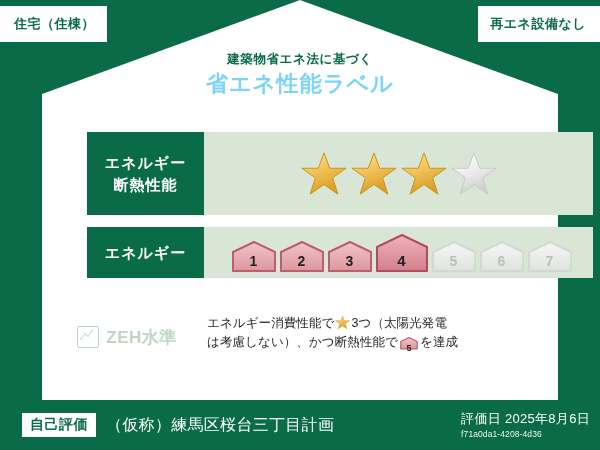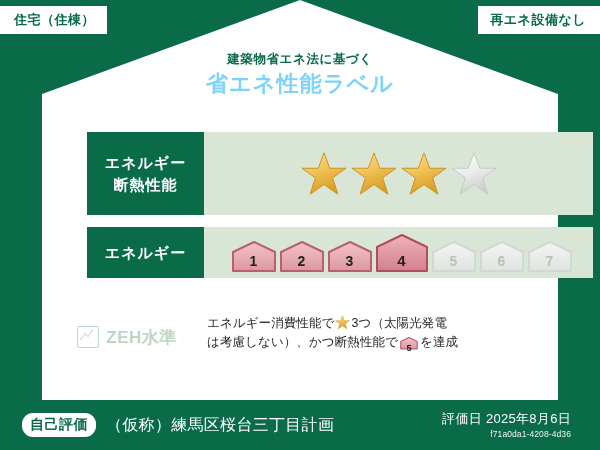--- a/index.html
+++ b/index.html
@@ -23,21 +23,21 @@
   
   .top-tag{
     position:absolute;
     top:6px;
     background:#ffffff;
     color:#0a6b48;
     font-weight:bold;
     font-size:13px;
     letter-spacing:.5px;
     display:flex;align-items:center;justify-content:center;
-    height:28px;
+    height:36px;
     z-index:6;
   }
   #tag-left{ left:0; padding:0 12px 0 14px; }
   #tag-right{ right:0; padding:0 14px 0 12px; }
 
   
   #title-block{
     position:absolute; left:0; right:0; top:52px; text-align:center; z-index:5;
   }
   #title-sub{
@@ -121,25 +121,25 @@
 
   
   #footer{
     position:absolute;left:0;right:0;bottom:0;height:50px;
     background:#0a6b48;z-index:7;
     display:flex;align-items:center;
   }
   #footer-left{display:flex;align-items:center;padding-left:22px;flex:1;}
   #self-eval{
     background:#ffffff;color:#0a6b48;font-weight:bold;font-size:14px;
-    padding:3px 8px;letter-spacing:.5px;border-radius:11px;
+    padding:3px 8px;letter-spacing:.5px;
   }
   #project-name{color:#ffffff;font-size:16px;margin-left:10px;letter-spacing:.3px;}
   #footer-right{
-    padding-right:29px;text-align:right;color:#ffffff;line-height:1.25;
+    padding-right:10px;text-align:left;color:#ffffff;line-height:1.25;
   }
   #eval-date{font-size:13px;letter-spacing:.3px;}
   #doc-id{font-size:8.5px;letter-spacing:.1px;opacity:.92;margin-top:2px;
           font-family:"Liberation Sans",sans-serif;}
 </style>
 </head>
 <body>
 
 <div id="house-shape"></div>
 

